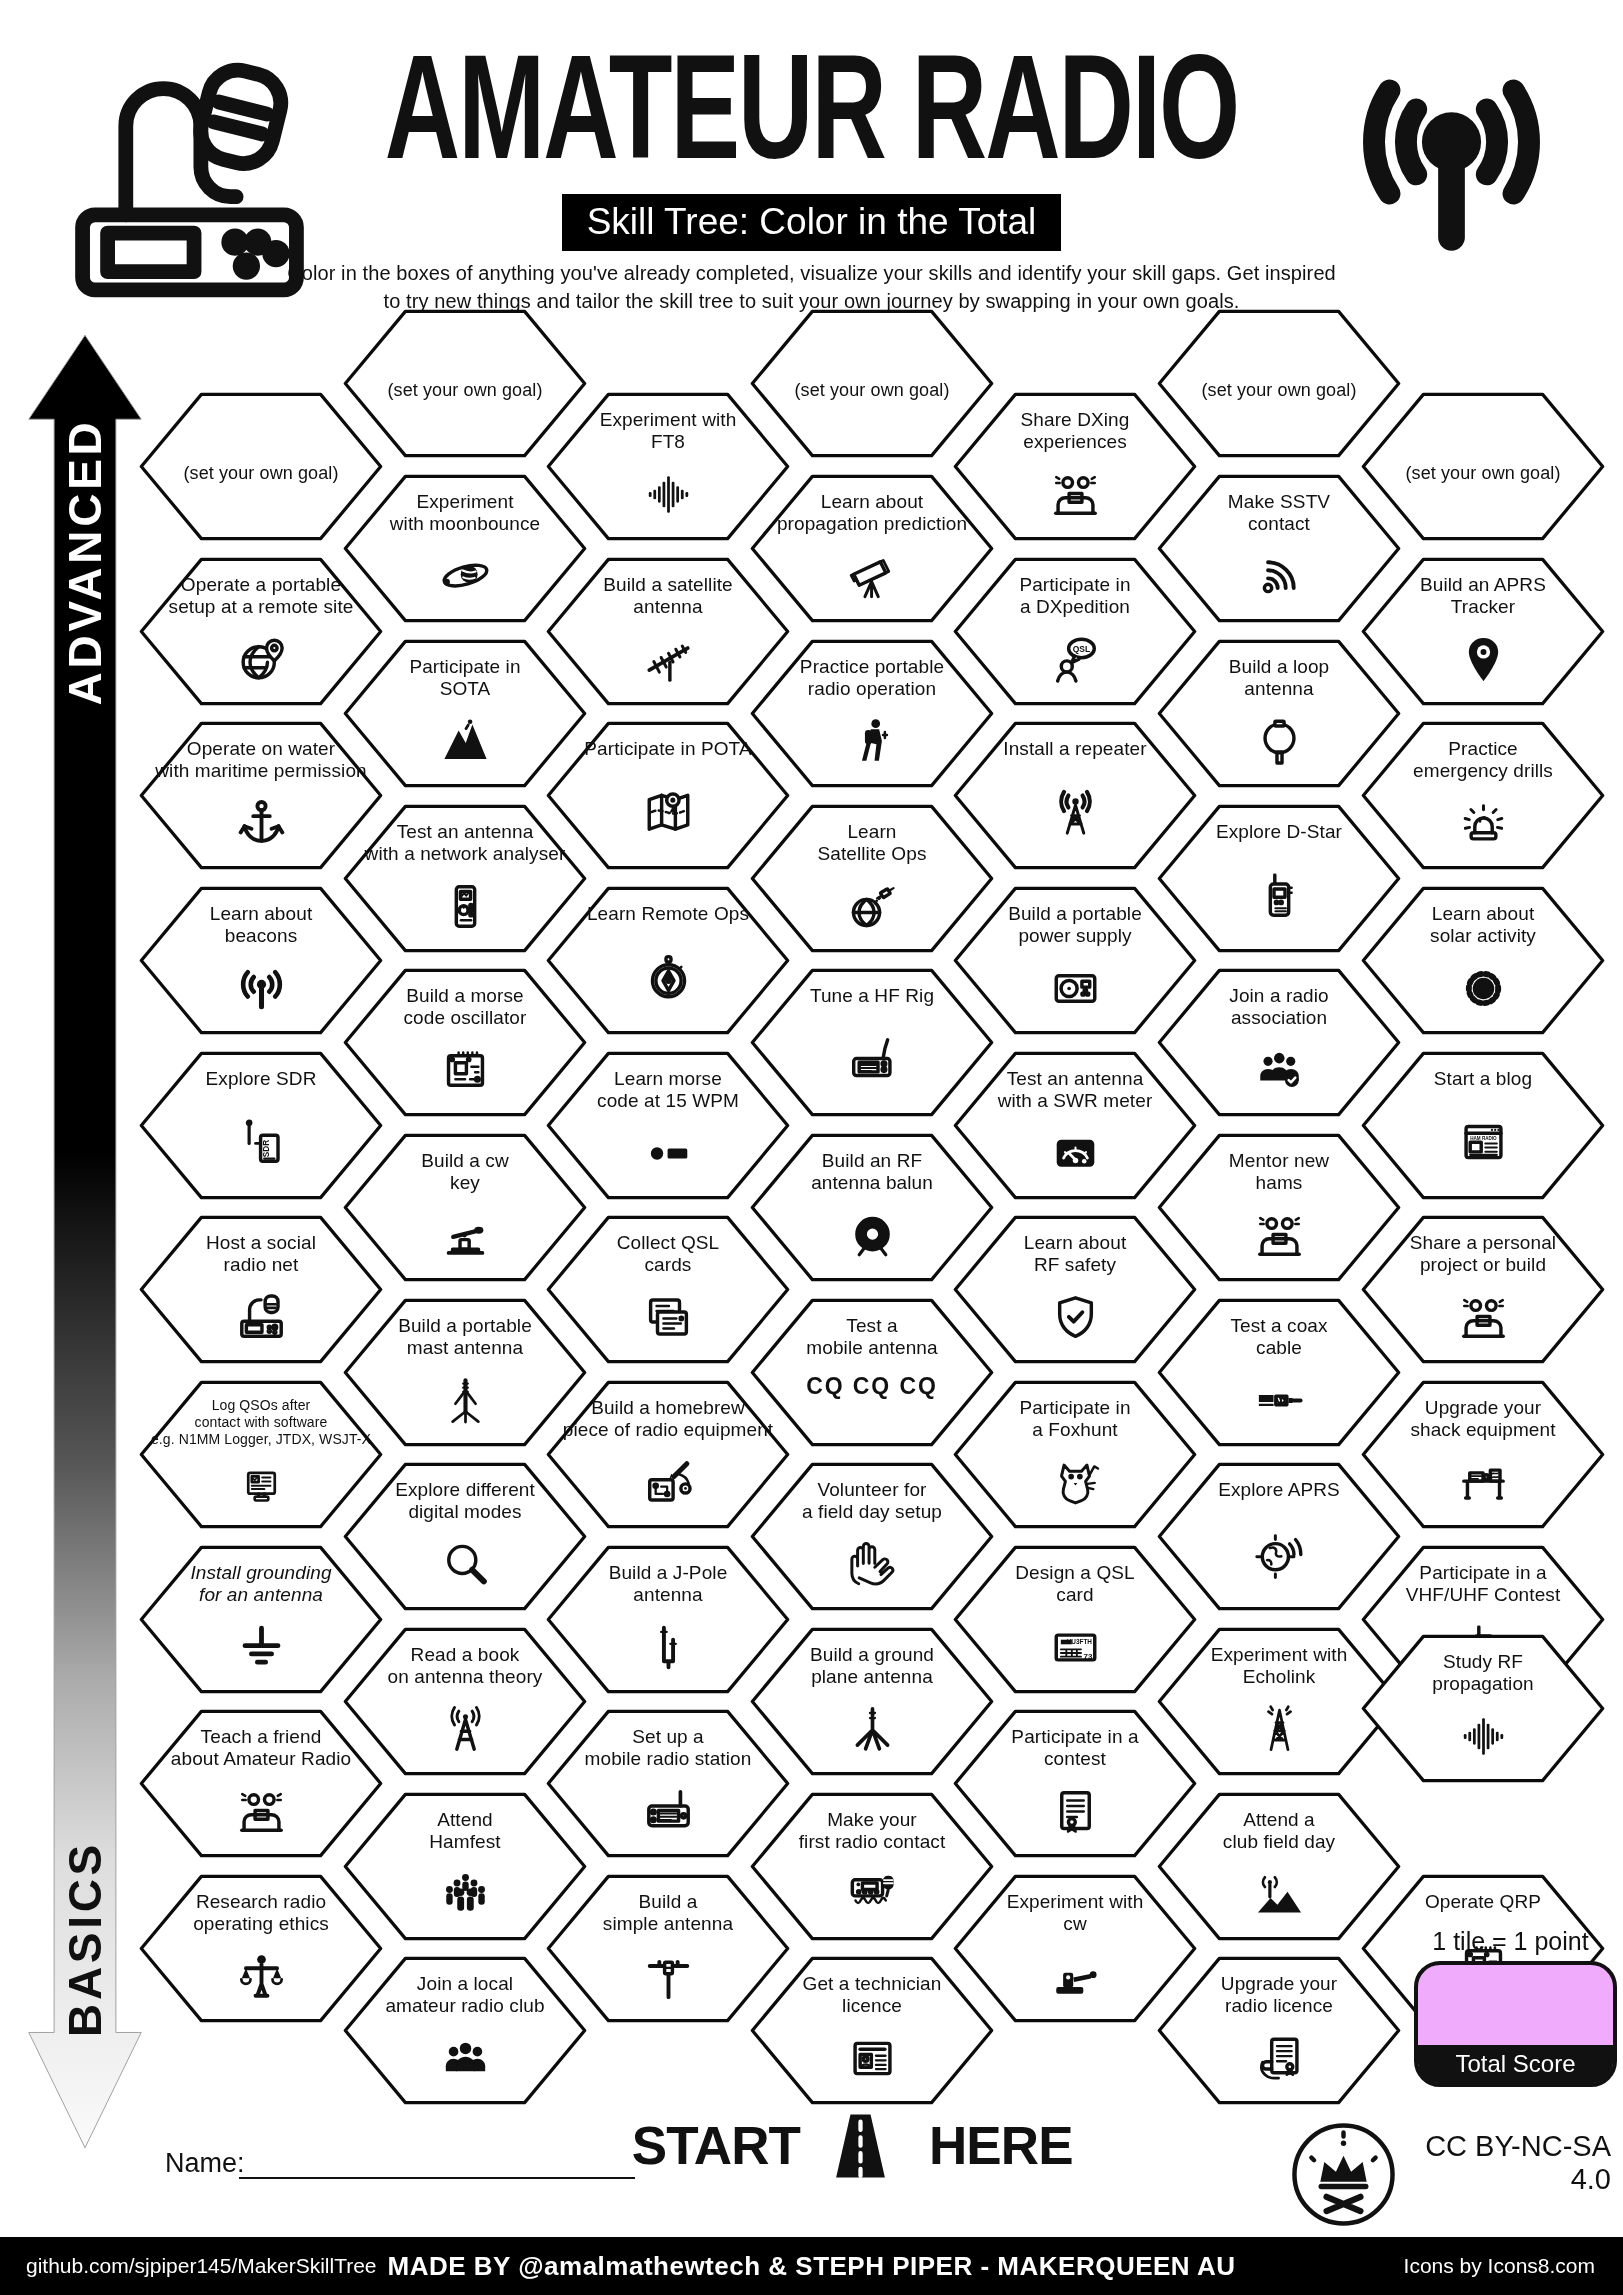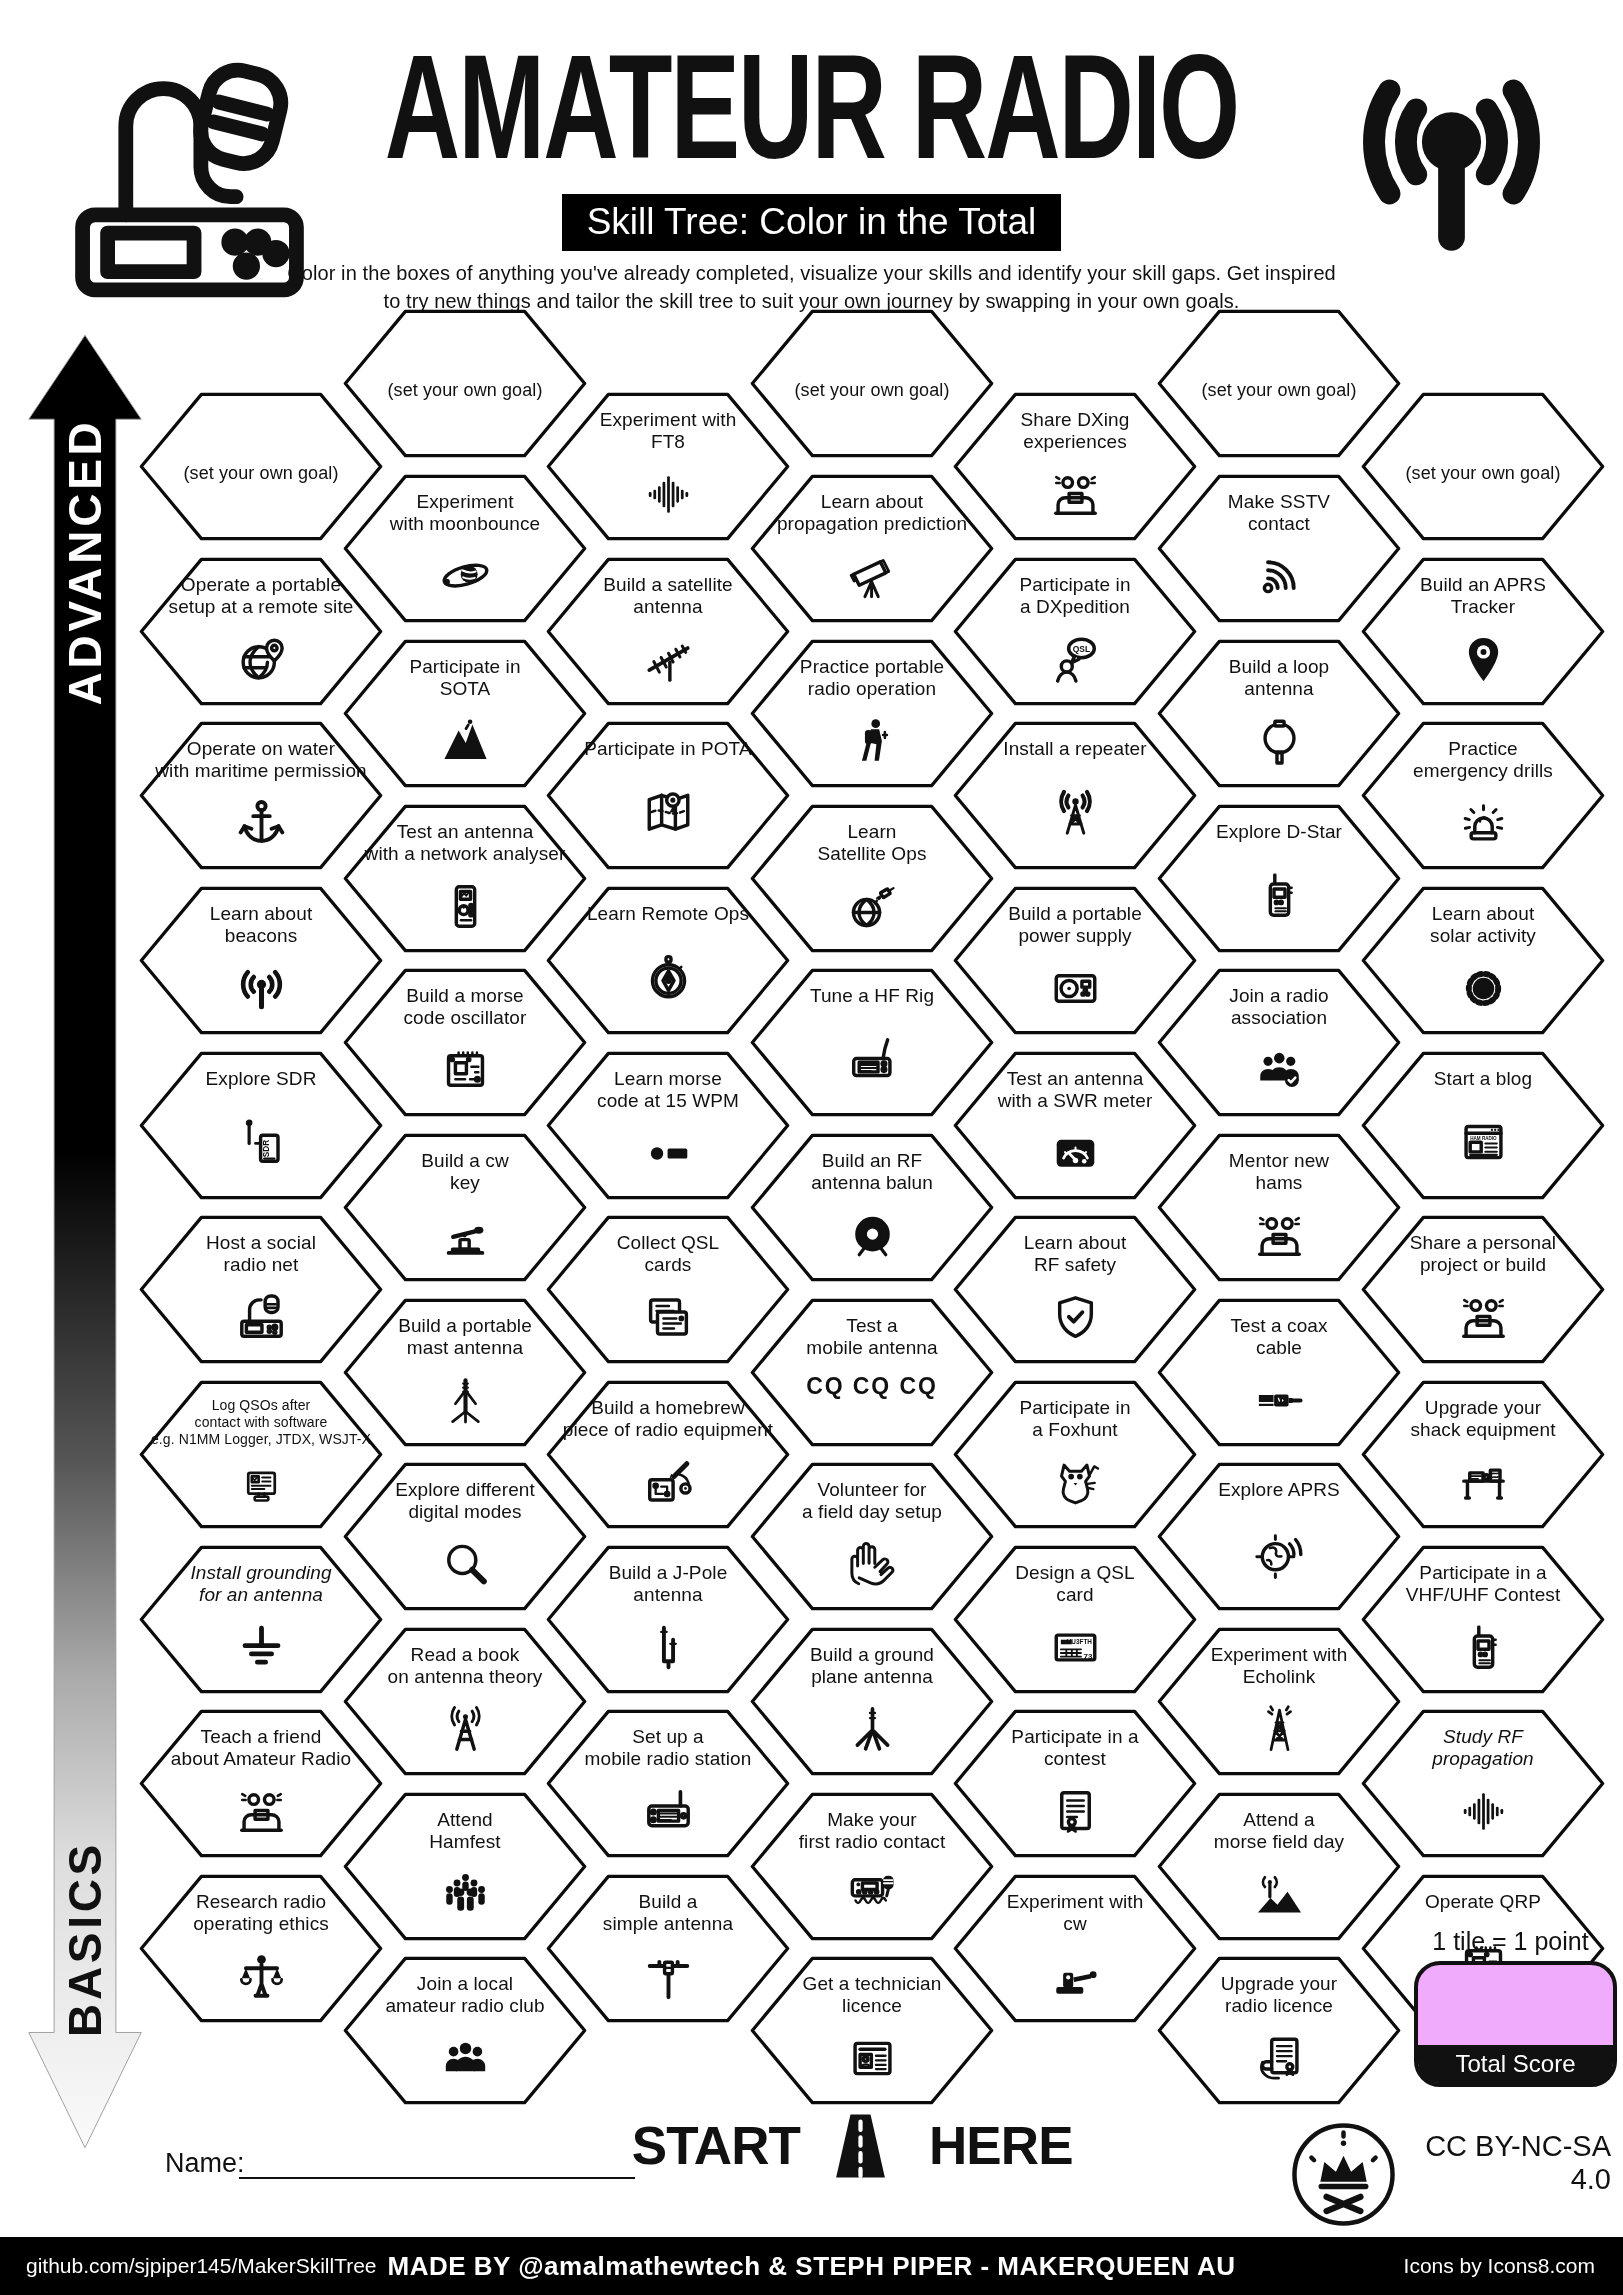--- a/index.html
+++ b/index.html
@@ -1180,21 +1180,21 @@
             </svg>
           </div>
         </div>
       </div>
       <div class="hex" style="left: 1157px; top: 1792px;">
         <svg class="shape" viewBox="0 0 528 322">
           <polygon points="5,161 135,5 393,5 523,161 393,317 135,317" fill="#ffffff" stroke="#0b0b0b" stroke-width="7" stroke-linejoin="round"></polygon>
         </svg>
         <div class="content">
           <div class="label">Attend a
-morse field day</div>
+club field day</div>
           <div class="icon">
             <svg viewBox="0 0 24 24" fill="none" stroke="#111" stroke-width="1.5" stroke-linecap="round" stroke-linejoin="round">
               <path d="M2.6 19.8l5.5-6.3 3 3 4.4-5.7 5.9 9z" fill="#111" stroke="none"></path>
               <path d="M7.8 13V7.6" stroke-width="1.4"></path>
               <circle cx="7.8" cy="6.6" r=".9" fill="#111" stroke="none"></circle>
               <path d="M5.6 8.7a3.2 3.2 0 0 1 0-4.2M10 8.7a3.2 3.2 0 0 0 0-4.2" stroke-width="1.2"></path>
             </svg>
           </div>
         </div>
       </div>
@@ -1345,21 +1345,21 @@
               <rect x="9.6" y="9.2" width="4.8" height="3.6"></rect>
               <rect x="9.2" y="2.4" width="1.5" height="4.6" rx=".6" fill="#111" stroke="none"></rect>
               <path d="M16 8.6h1.3M16 10.8h1.3" stroke-width="1.1"></path>
               <circle cx="10.7" cy="15" r=".5" fill="#111"></circle>
               <circle cx="12.7" cy="15" r=".5" fill="#111"></circle>
               <path d="M10.2 17.6h4.6M10.2 18.9h4.6" stroke-width=".9"></path>
             </svg>
           </div>
         </div>
       </div>
-      <div class="hex" style="left: 1361px; top: 1709px; font-style: italic;">
+      <div class="hex" style="left: 1361px; top: 1634px;">
         <svg class="shape" viewBox="0 0 528 322">
           <polygon points="5,161 135,5 393,5 523,161 393,317 135,317" fill="#ffffff" stroke="#0b0b0b" stroke-width="7" stroke-linejoin="round"></polygon>
         </svg>
         <div class="content">
           <div class="label">Study RF
 propagation</div>
           <div class="icon">
             <svg viewBox="0 0 24 24" fill="none" stroke="#111" stroke-width="1.5" stroke-linecap="round" stroke-linejoin="round">
               <g fill="#111" stroke="none">
                 <rect x="3.4" y="10.9" width="1.2" height="2.2" rx=".5"></rect>

